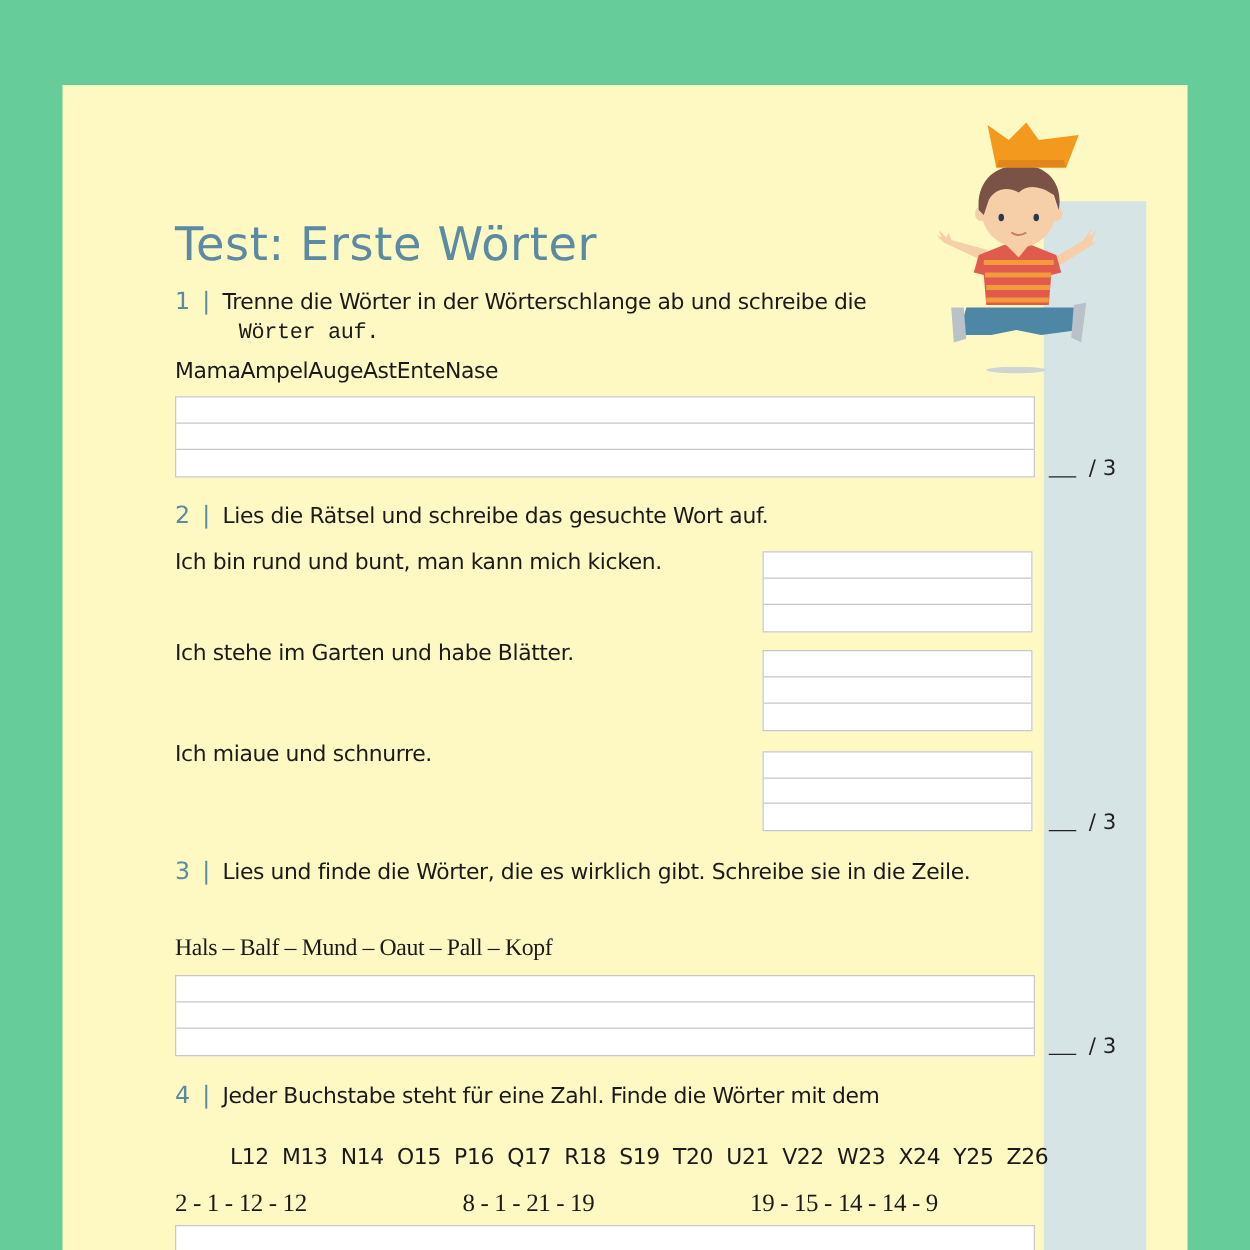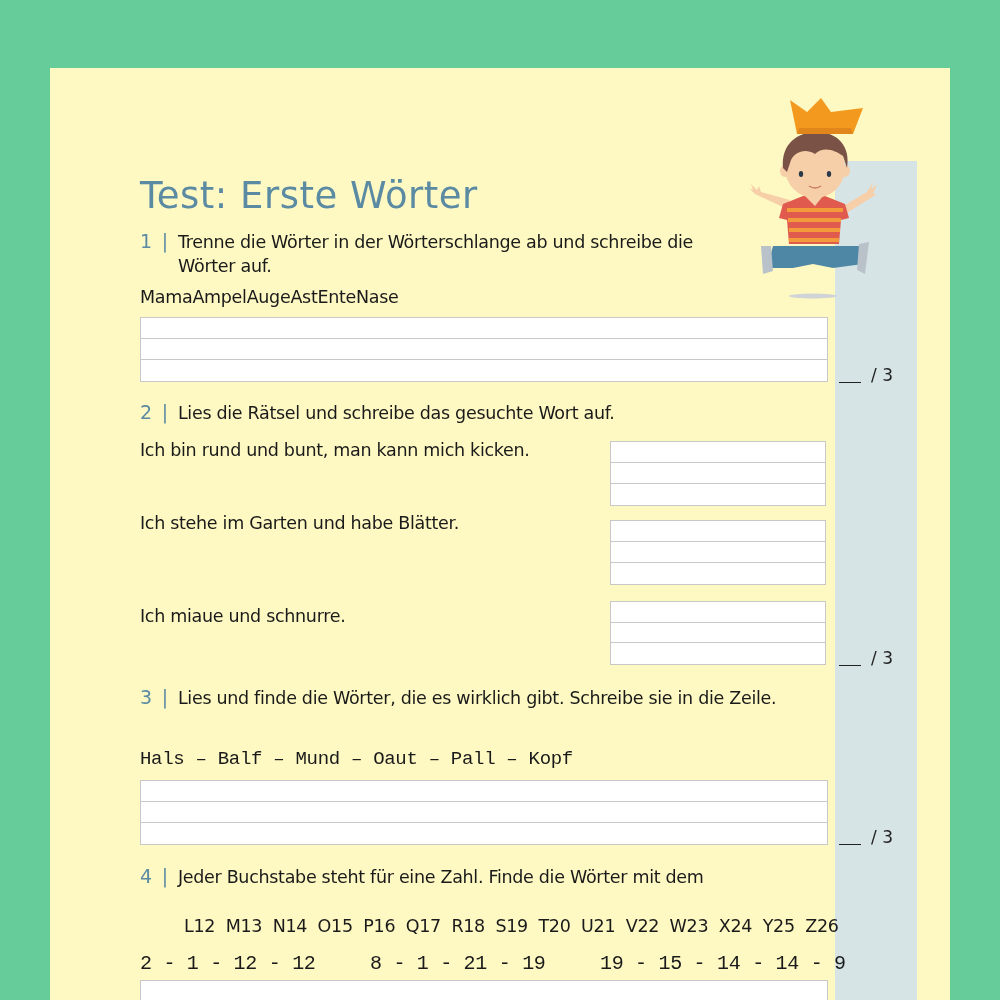--- a/index.html
+++ b/index.html
@@ -65,21 +65,21 @@
       white-space: nowrap;
     }
     .score .blank {
       display: inline-block;
       width: 22px;
       border-bottom: 1.5px solid #222;
       margin-right: 10px;
       vertical-align: -2px;
     }
     .code-text {
-      font-family: Liberation Mono, monospace;
+      font-family: Liberation Serif, serif;
       font-size: 19px;
       letter-spacing: -0.3px;
       color: #1a1a1a;
       position: absolute;
       white-space: nowrap;
     }
     .mascot {
       position: absolute;
       left: 695px; top: 28px;
       width: 140px; height: 210px;
@@ -124,21 +124,21 @@
     <ellipse cx="84" cy="78" rx="2.2" ry="3" fill="#2a3a4a"></ellipse>
 
     <path d="M64 90 Q70 94 76 90" stroke="#c97a60" stroke-width="1.5" fill="none"></path>
   </svg>
 
   <div class="title">Test: Erste Wörter</div>
 
   <div class="text" style="left:90px; top:162px;">
     <span class="task-num">1</span><span class="task-sep">|</span><span>Trenne die Wörter in der Wörterschlange ab und schreibe die</span>
   </div>
-  <div class="text" style="left:128px; top:188px;">Wörter auf.</div>
+  <div class="text" style="left:141px; top:188px;font-family:Liberation Mono, monospace;">Wörter auf.</div>
   <div class="text" style="left:90px; top:219px;">MamaAmpelAugeAstEnteNase</div>
   <div class="line-box" style="left:90px; top:249px; width:688px; height:65px;">
     <div class="row"></div>
     <div class="row"></div>
     <div class="row"></div>
   </div>
   <div class="score" style="left:789px; top:297px;">
     <span class="blank"></span><span>/ 3</span>
   </div>
 
@@ -153,21 +153,21 @@
     <div class="row"></div>
   </div>
 
   <div class="text" style="left:90px; top:445px;">Ich stehe im Garten und habe Blätter.</div>
   <div class="line-box" style="left:560px; top:452px; width:216px; height:65px;">
     <div class="row"></div>
     <div class="row"></div>
     <div class="row"></div>
   </div>
 
-  <div class="text" style="left:90px; top:526px;margin-top:12px;">Ich miaue und schnurre.</div>
+  <div class="text" style="left:90px; top:526px;">Ich miaue und schnurre.</div>
   <div class="line-box" style="left:560px; top:533px; width:216px; height:64px;">
     <div class="row"></div>
     <div class="row"></div>
     <div class="row"></div>
   </div>
   <div class="score" style="left:789px; top:580px;">
     <span class="blank"></span><span>/ 3</span>
   </div>
 
   <div class="text" style="left:90px; top:618px;">

